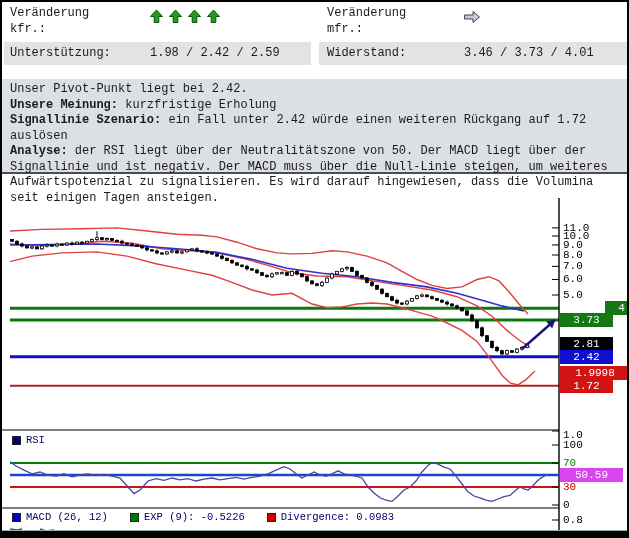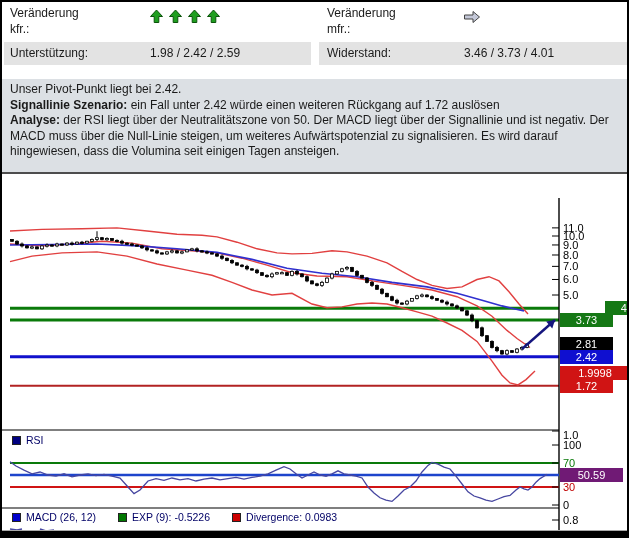--- a/index.html
+++ b/index.html
@@ -1,18 +1,18 @@
 <!DOCTYPE html>
 <html><head>
 <meta charset="utf-8">
 <style>
   html,body{margin:0;padding:0;background:#888;}
   .page{
     position:relative;width:629px;height:538px;background:#fff;
-    font-family:Liberation Sans, sans-serif;color:#1a1a1a;overflow:hidden;
+    font-family:Liberation Mono, monospace;color:#1a1a1a;overflow:hidden;
     border-top:2px solid #000;border-left:2px solid #000;border-right:2px solid #000;
     box-sizing:border-box;
   }
   .abs{position:absolute;}
   .t{position:absolute;font-size:12px;white-space:nowrap;}
   .grayrow{position:absolute;top:40px;height:23px;background:#e3e3e3;}
   .valrow{position:absolute;top:44px;font-size:12px;white-space:nowrap;}
   .analysis{
     position:absolute;left:0;top:77px;width:629px;height:95px;
     background:#dce0e4;border-bottom:2px solid #4d4d4d;
@@ -56,20 +56,21 @@
 
   <div class="grayrow" style="left:2px;width:307px"></div>
   <div class="grayrow" style="left:317px;width:310px"></div>
   <div class="valrow" style="left:8px">Unterstützung:</div>
   <div class="valrow" style="left:148px">1.98 / 2.42 / 2.59</div>
   <div class="valrow" style="left:325px">Widerstand:</div>
   <div class="valrow" style="left:462px">3.46 / 3.73 / 4.01</div>
 
   <div class="analysis">
     <div><b></b><span>Unser Pivot-Punkt liegt bei 2.42.</span></div>
+    <div><b>Unsere Meinung:</b><span> kurzfristige Erholung</span></div>
     <div><b>Signallinie Szenario:</b><span> ein Fall unter 2.42 würde einen weiteren Rückgang auf 1.72 auslösen</span></div>
     <div><b>Analyse:</b><span> der RSI liegt über der Neutralitätszone von 50. Der MACD liegt über der Signallinie und ist negativ. Der MACD muss über die Null-Linie steigen, um weiteres Aufwärtspotenzial zu signalisieren. Es wird darauf hingewiesen, dass die Volumina seit einigen Tagen ansteigen.</span></div>
   </div>
 
   <svg id="chart-svg" class="abs" style="left:0;top:0" width="629" height="538">
       <line x1="8" x2="557" y1="306.2370212734183" y2="306.2370212734183" stroke="#0a7a0a" stroke-width="3"></line>
       <line x1="8" x2="557" y1="317.9450689654972" y2="317.9450689654972" stroke="#0a7a0a" stroke-width="3"></line>
       <line x1="8" x2="557" y1="354.7721882678355" y2="354.7721882678355" stroke="#1111cc" stroke-width="3"></line>
       <line x1="8" x2="557" y1="383.8364244061204" y2="383.8364244061204" stroke="#b22222" stroke-width="2"></line>
       <path d="M8,229.0 L40,227.4 L80,226.7 L115,225.9 L145,229.0 L175,232.3 L200,233.2 L215,234.9 L235,240.2 L255,246.8 L275,250.9 L290,251.9 L310,251.4 L330,248.8 L345,249.9 L365,254.1 L385,260.8 L400,269.4 L415,277.5 L430,283.4 L445,286.5 L460,284.9 L475,277.5 L487,274.7 L497,278.9 L507,289.7 L517,302.0 L526,312.0" fill="none" stroke="#e14040" stroke-width="1.4"></path>
@@ -322,21 +323,21 @@
       <div class="axlabel" style="left: 561px; top: 277.482px; color: rgb(0, 0, 0);">6.0</div>
       <div class="axlabel" style="left: 561px; top: 293.002px; color: rgb(0, 0, 0);">5.0</div>
       <div class="axlabel" style="left: 561px; top: 433px; color: rgb(0, 0, 0);">1.0</div>
       <div class="axlabel" style="left: 561px; top: 518px; color: rgb(0, 0, 0);">0.8</div>
       <div class="badge" style="top: 306.237px; width: 53px; background: rgb(21, 120, 21); margin-left: 45px;">4.28</div>
       <div class="badge" style="top: 317.945px; width: 53px; background: rgb(21, 120, 21);">3.73</div>
       <div class="badge" style="top: 342.054px; width: 53px; background: rgb(0, 0, 0);">2.81</div>
       <div class="badge" style="top: 354.772px; width: 53px; background: rgb(15, 15, 208);">2.42</div>
       <div class="badge" style="top: 371.007px; width: 70px; background: rgb(208, 20, 20);">1.9998</div>
       <div class="badge" style="top: 383.836px; width: 53px; background: rgb(208, 20, 20);">1.72</div>
-      <div class="badge" style="top: 473px; width: 63px; background: #701a75;">50.59</div>
+      <div class="badge" style="top: 473px; width: 63px; background: #d946ef;">50.59</div>
     </div>
 
   <div class="legend" style="left:10px;top:432px" id="legend-rsi">
       <span class="item">
         <span class="sq" style="background: rgb(0, 0, 128);"></span>
         <span>RSI</span>
       </span>
     </div>
   <div class="legend" style="left:10px;top:509px" id="legend-macd">
       <span class="item">

